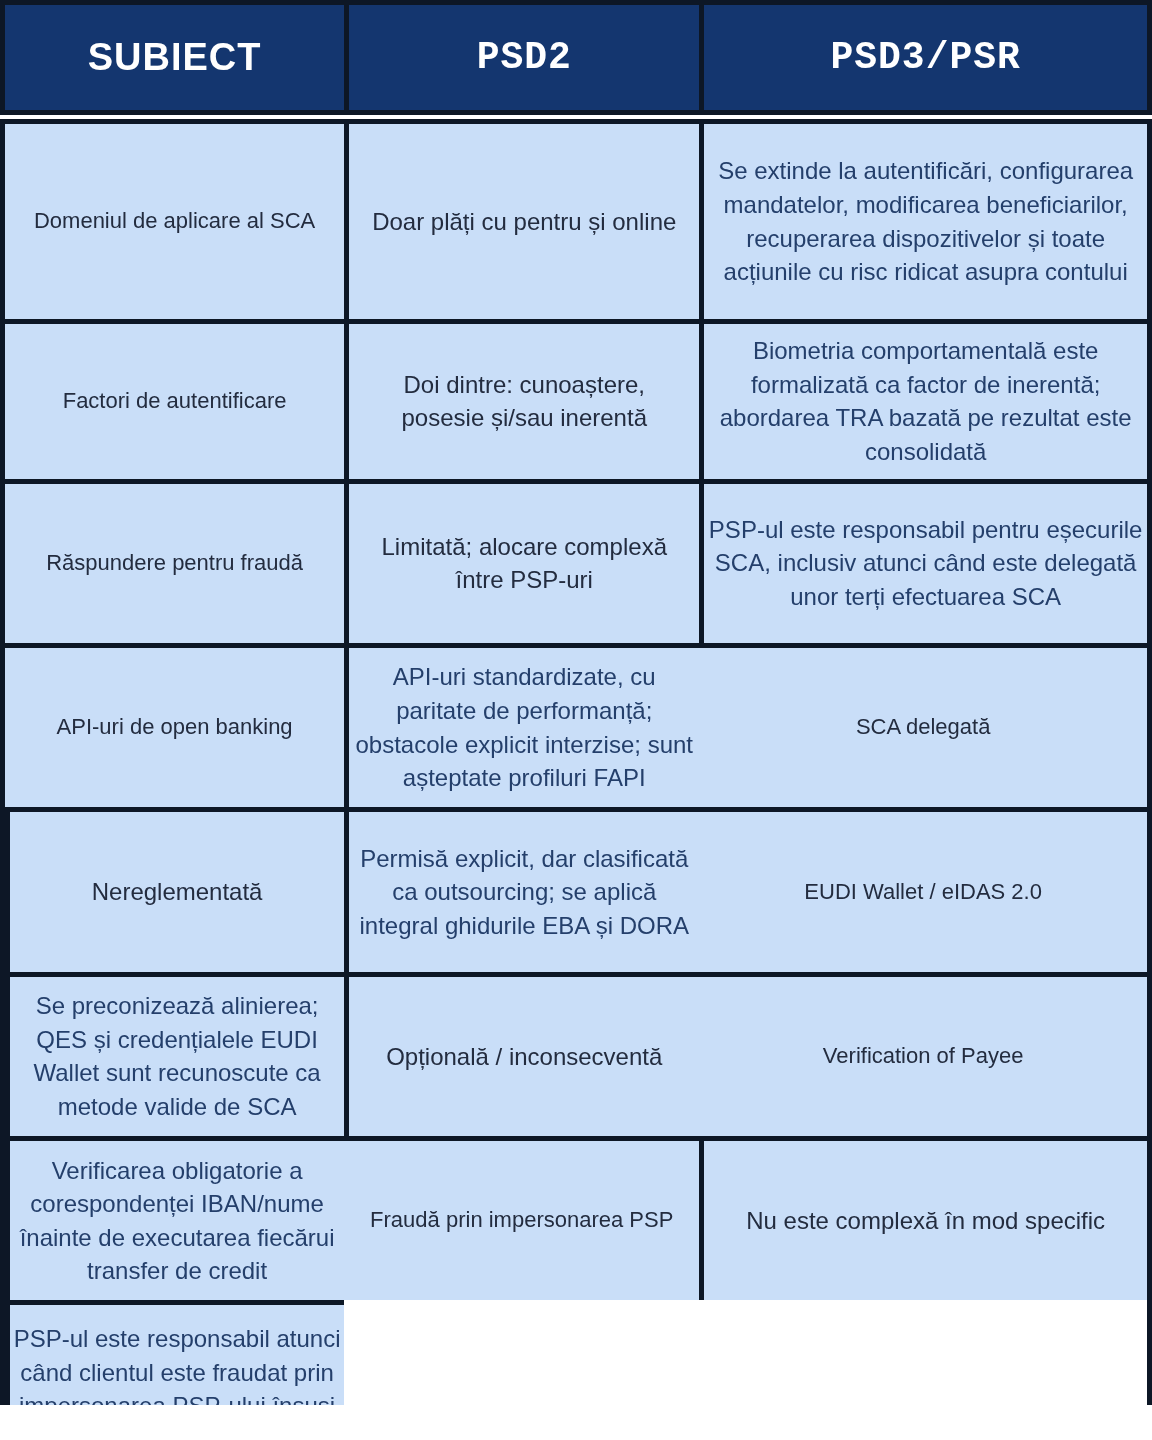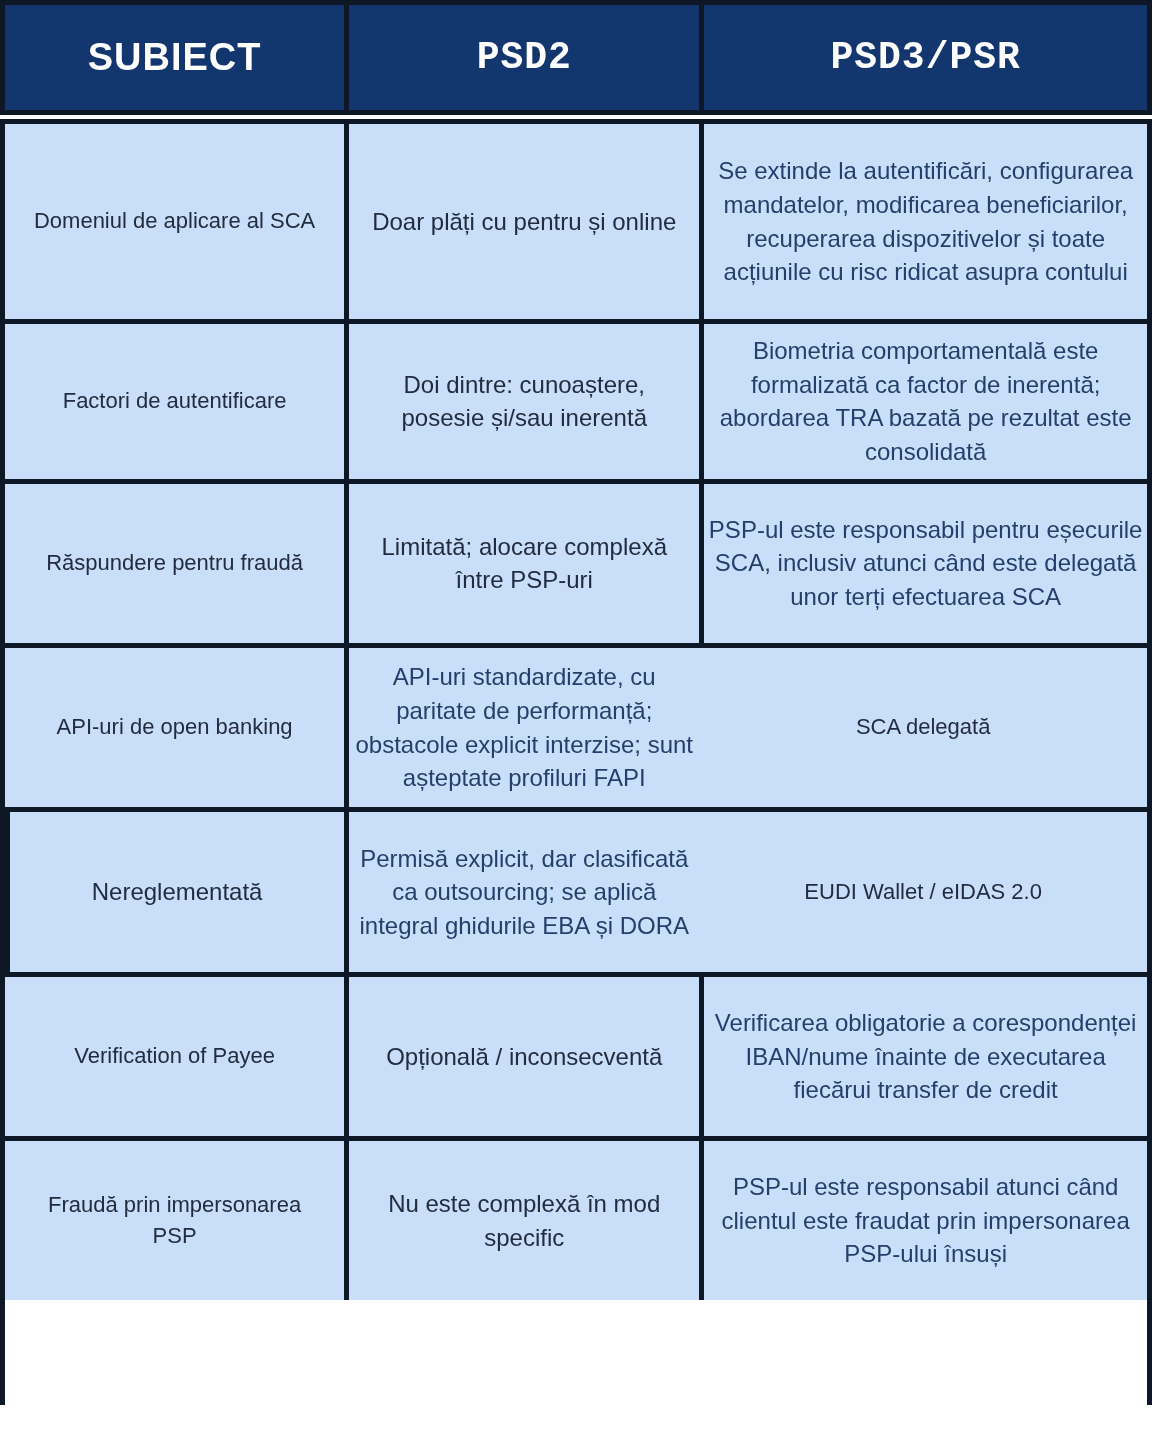--- a/index.html
+++ b/index.html
@@ -89,20 +89,21 @@
       <div class="cell col-2 row-after">Biometria comportamentală este formalizată ca factor de inerentă; abordarea TRA bazată pe rezultat este consolidată</div>
       <div class="cell col-0 row-after">Răspundere pentru fraudă</div>
       <div class="cell col-1 row-after">Limitată; alocare complexă între PSP-uri</div>
       <div class="cell col-2 row-after">PSP-ul este responsabil pentru eșecurile SCA, inclusiv atunci când este delegată unor terți efectuarea SCA</div>
       <div class="cell col-0 row-after">API-uri de open banking</div>
       <div class="cell col-2 row-after">API-uri standardizate, cu paritate de performanță; obstacole explicit interzise; sunt așteptate profiluri FAPI</div>
       <div class="cell col-0 row-after">SCA delegată</div>
       <div class="cell col-1 row-after">Nereglementată</div>
       <div class="cell col-2 row-after">Permisă explicit, dar clasificată ca outsourcing; se aplică integral ghidurile EBA și DORA</div>
       <div class="cell col-0 row-after">EUDI Wallet / eIDAS 2.0</div>
+      <div class="cell col-2 row-after">Se preconizează alinierea; QES și credențialele EUDI Wallet sunt recunoscute ca metode valide de SCA</div>
+      <div class="cell col-1 row-after">Opțională / inconsecventă</div>
       <div class="cell col-0 row-after">Verification of Payee</div>
-      <div class="cell col-1 row-after">Opțională / inconsecventă</div>
       <div class="cell col-2 row-after">Verificarea obligatorie a corespondenței IBAN/nume înainte de executarea fiecărui transfer de credit</div>
       <div class="cell col-0 row-after">Fraudă prin impersonarea PSP</div>
       <div class="cell col-1 row-after">Nu este complexă în mod specific</div>
       <div class="cell col-2 row-after">PSP-ul este responsabil atunci când clientul este fraudat prin impersonarea PSP-ului însuși</div>
     </div>
 </div>
 
 </body></html>

